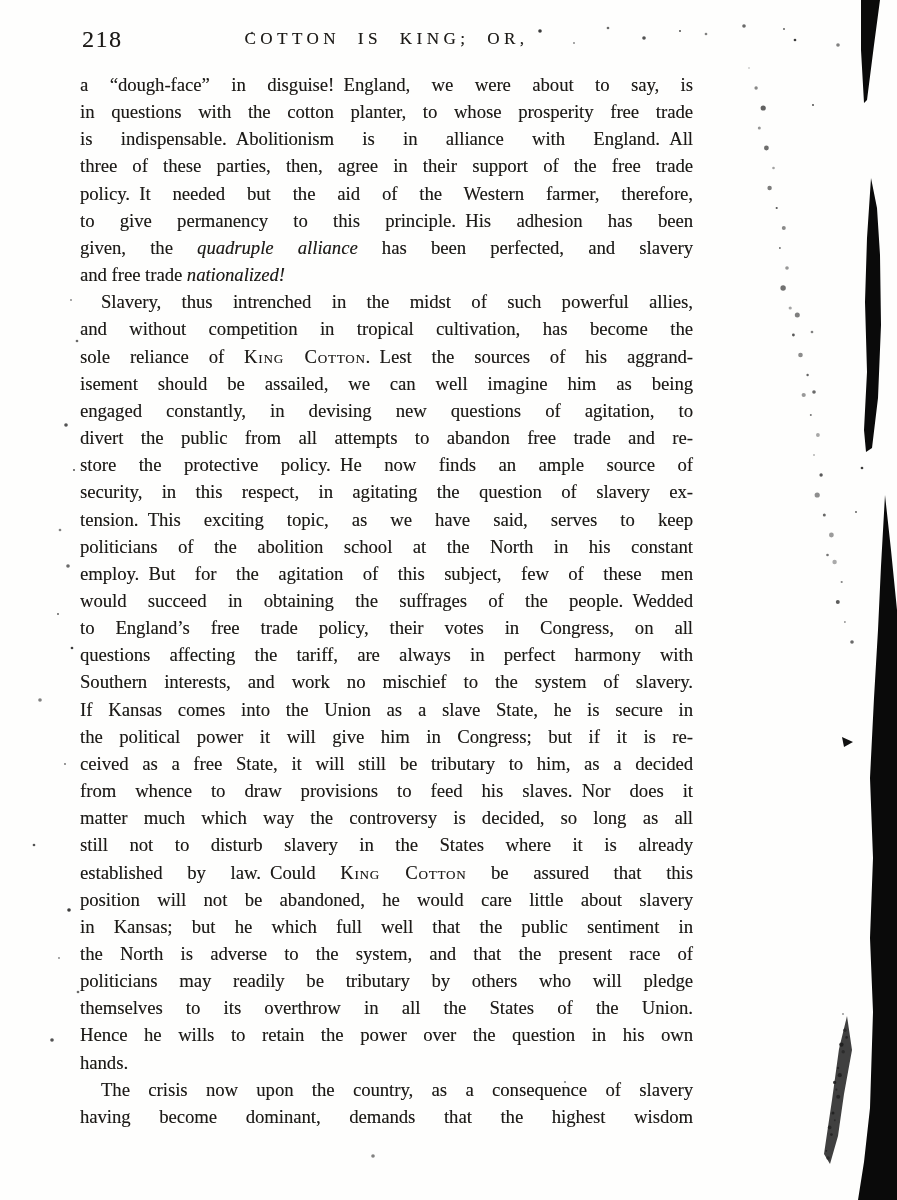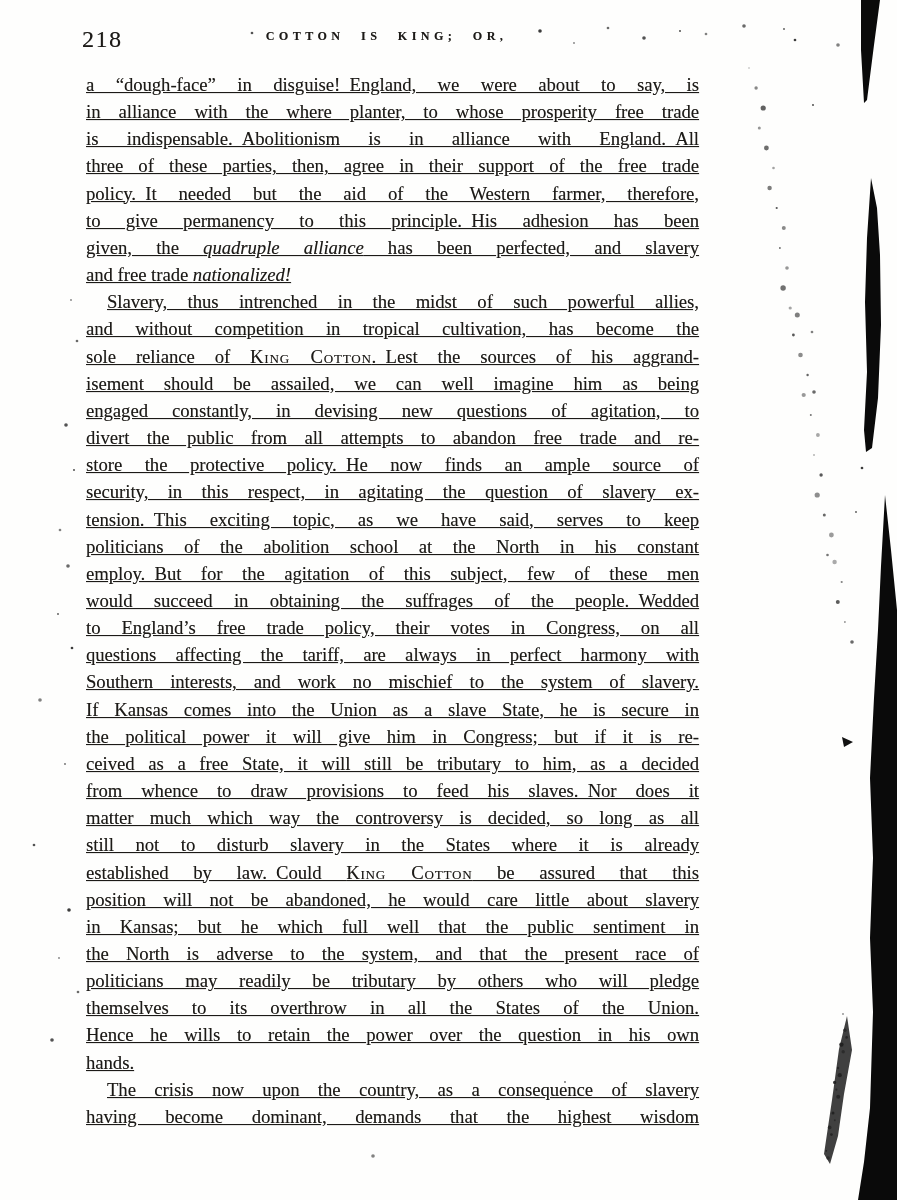--- a/index.html
+++ b/index.html
@@ -7,49 +7,48 @@
     position:relative;width:897px;height:1200px;background:#fefefdff;
     font-family:"Liberation Serif","DejaVu Serif",serif;color:#1c1a17;overflow:hidden;
   }
   .header{position:absolute;top:24px;left:80px;width:613px;height:34px;}
   .pageno{
     position:absolute;left:2px;top:2px;font-size:24px;letter-spacing:1.5px;
     text-shadow:0.3px 0.3px 0 rgba(28,26,23,0.5);
   }
   .runhead{
     position:absolute;left:50%;transform:translateX(-50%);top:5px;white-space:nowrap;
-    font-size:12px;font-weight:bold;letter-spacing:4.5px;word-spacing:9px;
+    font-size:17px;font-weight:normal;letter-spacing:4.5px;word-spacing:9px;
     text-shadow:0.3px 0.3px 0 rgba(28,26,23,0.45);
   }
   .bodytext{
-    position:absolute;top:71px;left:86px;width:613px;
+    position:absolute;top:71px;left:80px;width:613px;
     font-size:18.6px;line-height:27.15px;
     text-shadow:0.25px 0.25px 0 rgba(28,26,23,0.45);
-    text-decoration:underline;
   }
   .line{text-align:justify;text-align-last:justify;text-justify:inter-word;}
   .line.last{text-align-last:left;}
   .line.indent{text-indent:21px;}
   .it{font-style:italic;}
   .sc{font-variant:small-caps;letter-spacing:0.8px;}
   .artifacts{position:absolute;left:0;top:0;width:897px;height:1200px;pointer-events:none;}
 </style>
 </head>
 <body>
 
 <div class="page">
 
   <div class="header">
     <span class="pageno">218</span>
     <span class="runhead">COTTON IS KING; OR,</span>
   </div>
 
   <div class="bodytext" id="body-text">
       <div class="line"><span>a “dough-face” in disguise! England, we were about to say, is</span></div>
-      <div class="line"><span>in alliance with the where planter, to whose prosperity free trade</span></div>
+      <div class="line"><span>in questions with the cotton planter, to whose prosperity free trade</span></div>
       <div class="line"><span>is indispensable. Abolitionism is in alliance with England. All</span></div>
       <div class="line"><span>three of these parties, then, agree in their support of the free trade</span></div>
       <div class="line"><span>policy. It needed but the aid of the Western farmer, therefore,</span></div>
       <div class="line"><span>to give permanency to this principle. His adhesion has been</span></div>
       <div class="line"><span>given, the </span><span class="it">quadruple alliance</span><span> has been perfected, and slavery</span></div>
       <div class="line last"><span>and free trade </span><span class="it">nationalized!</span></div>
       <div class="line indent"><span>Slavery, thus intrenched in the midst of such powerful allies,</span></div>
       <div class="line"><span>and without competition in tropical cultivation, has become the</span></div>
       <div class="line"><span>sole reliance of </span><span class="sc">King Cotton</span><span>. Lest the sources of his aggrand-</span></div>
       <div class="line"><span>isement should be assailed, we can well imagine him as being</span></div>

